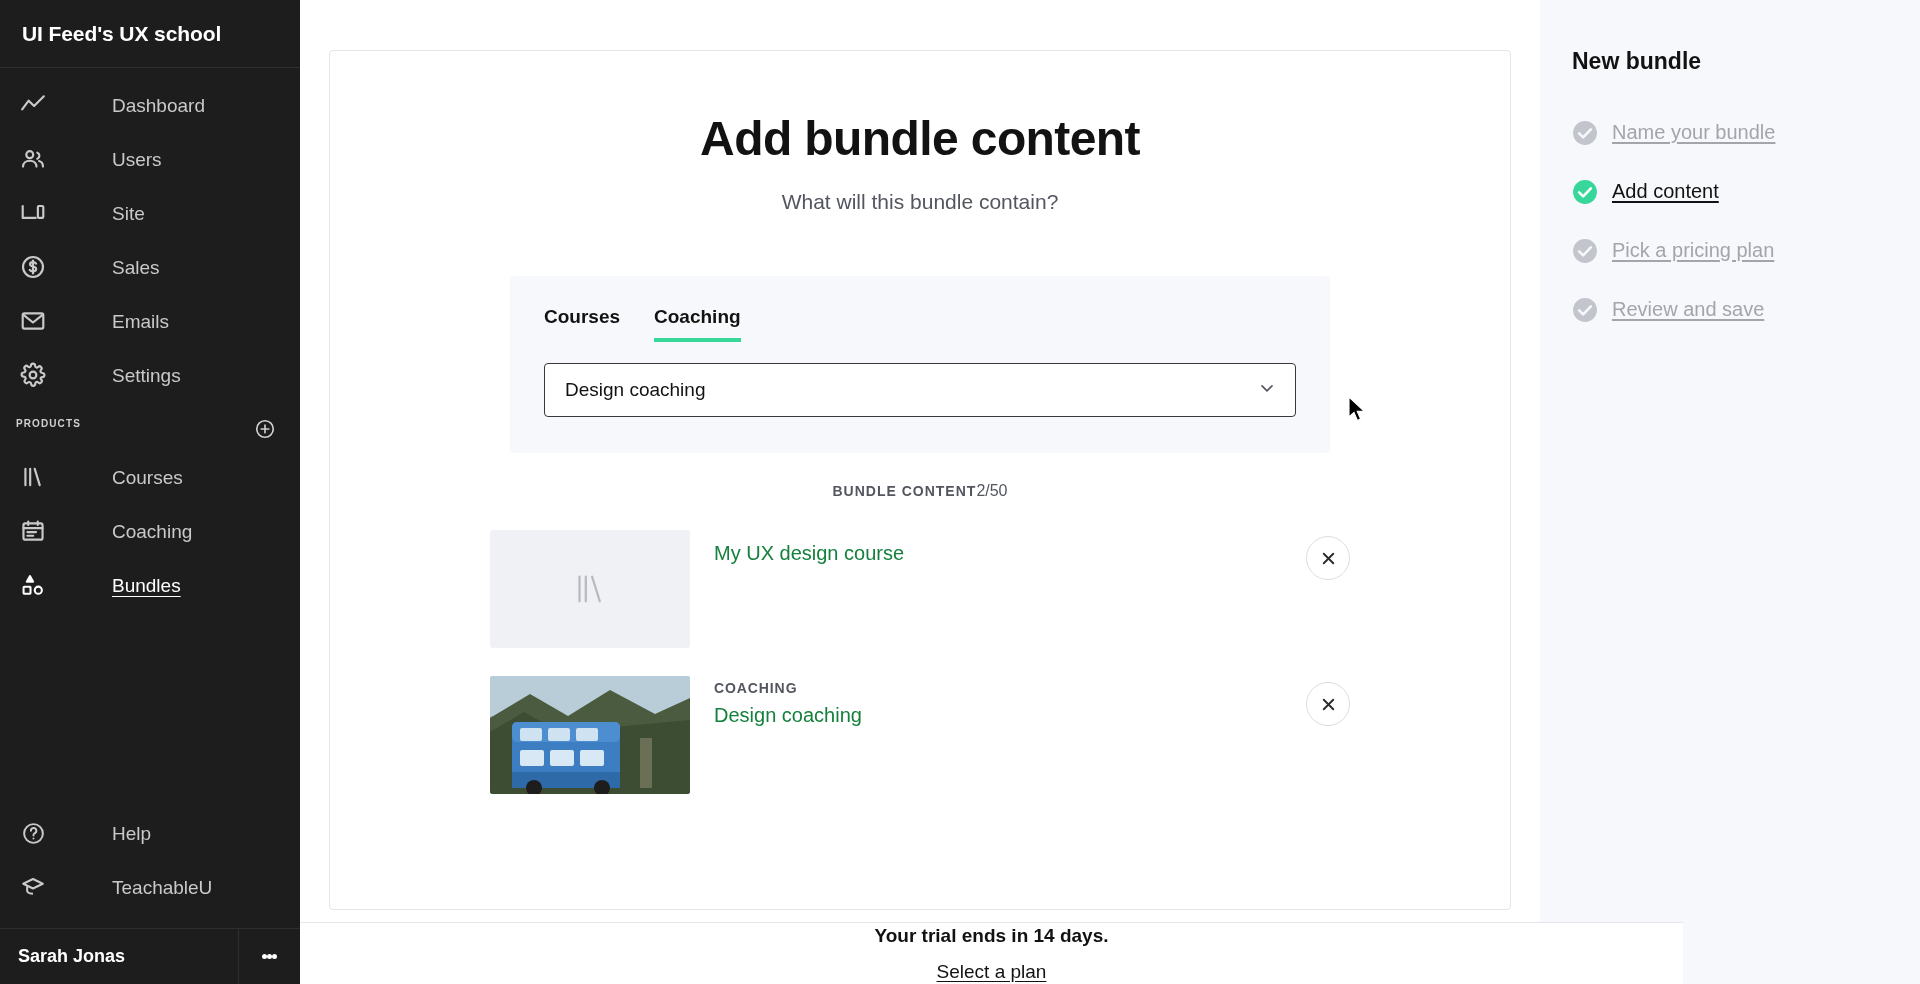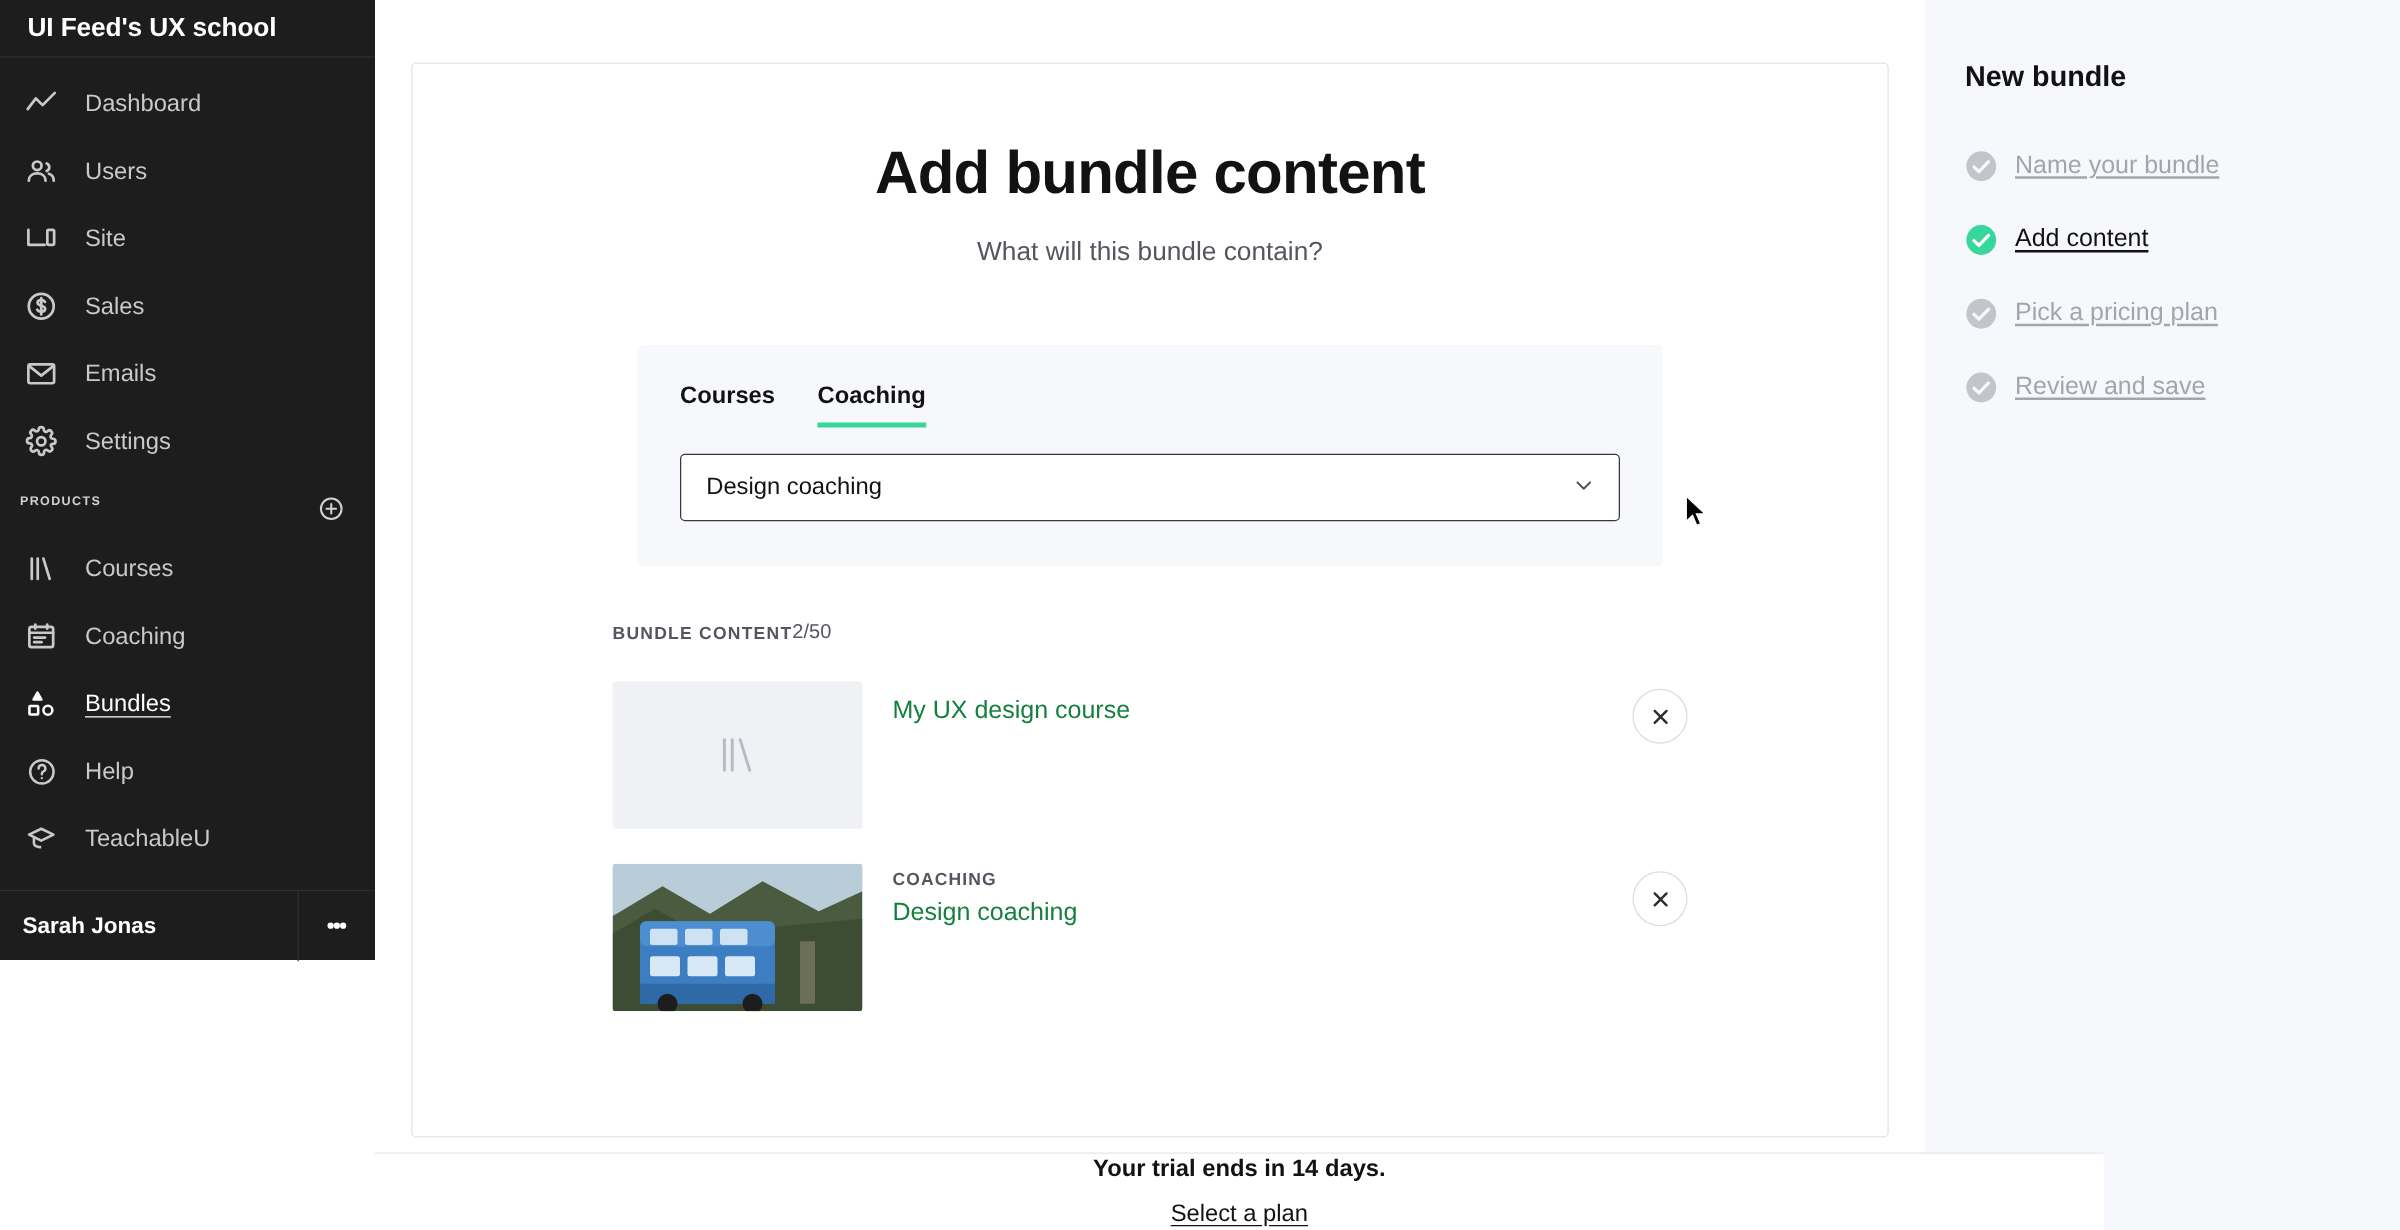--- a/index.html
+++ b/index.html
@@ -6,21 +6,21 @@
   html, body {
     width: 1920px; height: 984px;
     font-family: "Liberation Sans", sans-serif;
     background: #ffffff;
     overflow: hidden;
   }
   .app { display: flex; width: 1920px; height: 984px; position: relative; }
 
   
   .sidebar {
-    width: 300px; height: 768px;
+    width: 300px; height: 984px;
     background: #1d1d1d;
     display: flex; flex-direction: column;
     flex-shrink: 0;
     position: relative;
   }
   .brand {
     height: 68px; display: flex; align-items: center;
     padding-left: 22px;
     color: #ffffff; font-size: 21px; font-weight: bold;
     border-bottom: 1px solid #2e2e2e;
@@ -31,21 +31,21 @@
     display: flex; align-items: center;
     height: 54px; padding-left: 16px;
     color: #c9c9c9; font-size: 19px;
     cursor: pointer;
   }
   .nav-item .ico {
     width: 34px; height: 30px; margin-right: 18px;
     display: flex; align-items: center; justify-content: center;
     flex-shrink: 0;
   }
-  .nav-item .lbl { line-height: 1; }
+  .nav-item .lbl { line-height: 1; margin-left: 44px; }
   .nav-item.active .lbl {
     color: #ffffff; text-decoration: underline; text-underline-offset: 4px;
   }
   .nav-item.active .ico svg { stroke: #ffffff; }
   .section-head {
     display: flex; align-items: flex-start; justify-content: space-between;
     padding: 16px 24px 10px 16px;
     color: #d0d0d0; font-size: 10px; font-weight: bold;
     letter-spacing: 1.1px;
   }
@@ -107,22 +107,22 @@
   .tab.active { border-bottom-color: #37d79b; }
   .select-box {
     margin-top: 21px; height: 54px; background: #ffffff;
     border: 1px solid #37373c; border-radius: 4px;
     display: flex; align-items: center;
     padding: 0 18px 0 20px; cursor: pointer;
   }
   .select-val { flex: 1; font-size: 19px; color: #121212; }
 
   .content-head {
-    width: 860px; margin: 44px auto 0 auto;
-    display: flex; align-items: center; justify-content: flex-start;
+    width: 860px; margin: 29px auto 0 auto;
+    display: flex; align-items: center; justify-content: center;
   }
   .content-head .label {
     font-size: 14px; font-weight: bold; color: #53565f; letter-spacing: 1px;
   }
   .content-head .count { font-size: 16px; color: #53565f; }
 
   .rows { width: 860px; margin: 18px auto 0 auto; }
   .row { display: flex; align-items: flex-start; padding: 12px 0 16px 0; }
   .thumb {
     width: 200px; height: 118px; border-radius: 3px;

